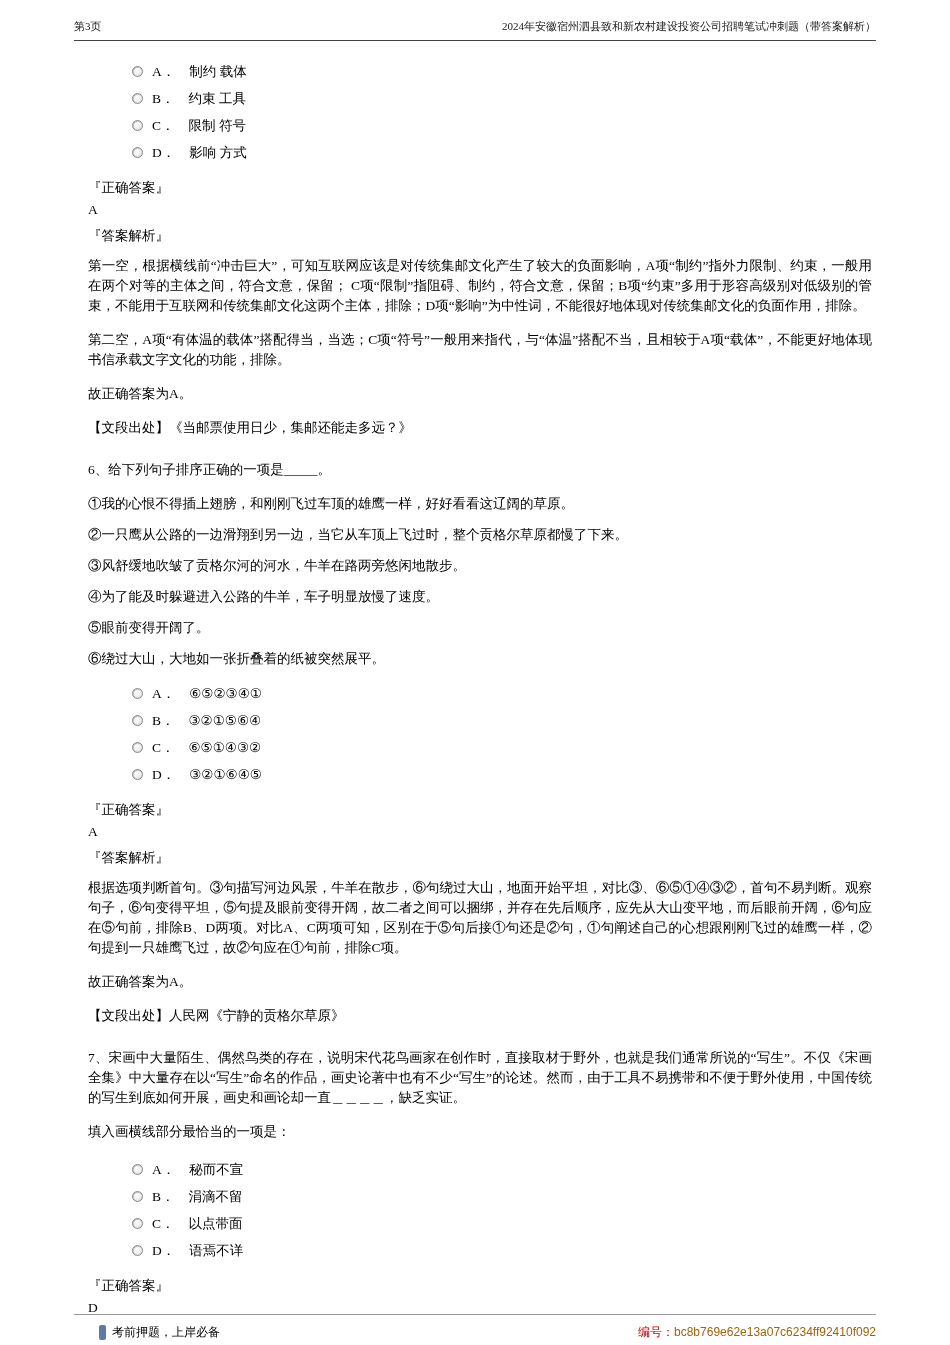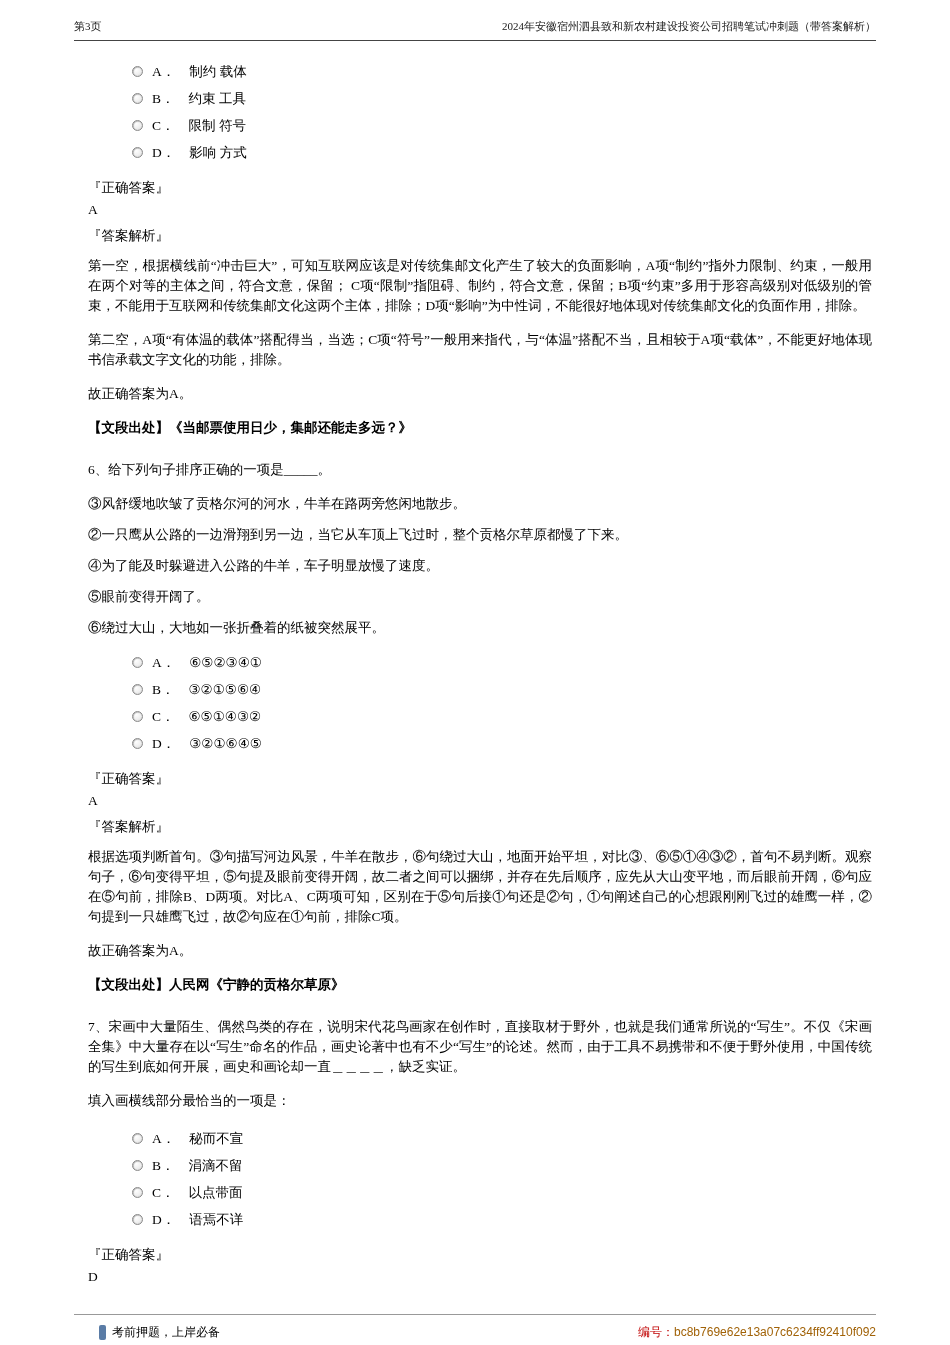--- a/index.html
+++ b/index.html
@@ -28,21 +28,21 @@
     border-radius:50%; border:1px solid #8a8a8a;
     background:radial-gradient(circle at 35% 30%, #ffffff 0%, #efefef 55%, #cfcfcf 100%);
     box-shadow:inset .5px .5px 1px rgba(0,0,0,.35);
   }
   .opt-label { margin-right:14px; }
   .mark { margin:6px 0 2px; }
   .ans { margin:0 0 2px; }
   .para { margin:10px 0 14px; }
   .sentence { margin:0 0 11px; }
   .stem { margin:6px 0 14px; }
-  .source { margin:8px 0 22px;font-weight:bold; }
+  .source { margin:8px 0 22px; }
   .conclusion { margin:14px 0 14px; }
   
   .footer-rule { position:absolute; left:42px; right:42px; bottom:36px; border-top:1px solid #999; }
   .footer {
     position:absolute; left:42px; right:42px; bottom:10px;
     display:flex; justify-content:space-between; align-items:center;
     font-size:12px;
     padding-left:25px;
   }
   .footer-left { display:flex; align-items:center; gap:6px; }
@@ -89,22 +89,23 @@
     <div class="mark">『正确答案』</div>
     <div class="ans">A</div>
     <div class="mark">『答案解析』</div>
 
     <p class="para">第一空，根据横线前“冲击巨大”，可知互联网应该是对传统集邮文化产生了较大的负面影响，A项“制约”指外力限制、约束，一般用在两个对等的主体之间，符合文意，保留； C项“限制”指阻碍、制约，符合文意，保留；B项“约束”多用于形容高级别对低级别的管束，不能用于互联网和传统集邮文化这两个主体，排除；D项“影响”为中性词，不能很好地体现对传统集邮文化的负面作用，排除。</p>
     <p class="para">第二空，A项“有体温的载体”搭配得当，当选；C项“符号”一般用来指代，与“体温”搭配不当，且相较于A项“载体”，不能更好地体现书信承载文字文化的功能，排除。</p>
     <p class="para conclusion">故正确答案为A。</p>
     <p class="para source">【文段出处】《当邮票使用日少，集邮还能走多远？》</p>
 
     <p class="stem">6、给下列句子排序正确的一项是_____。</p>
+    <p class="sentence">①我的心恨不得插上翅膀，和刚刚飞过车顶的雄鹰一样，好好看看这辽阔的草原。</p>
+    <p class="sentence">②一只鹰从公路的一边滑翔到另一边，当它从车顶上飞过时，整个贡格尔草原都慢了下来。</p>
     <p class="sentence">③风舒缓地吹皱了贡格尔河的河水，牛羊在路两旁悠闲地散步。</p>
-    <p class="sentence">②一只鹰从公路的一边滑翔到另一边，当它从车顶上飞过时，整个贡格尔草原都慢了下来。</p>
     <p class="sentence">④为了能及时躲避进入公路的牛羊，车子明显放慢了速度。</p>
     <p class="sentence">⑤眼前变得开阔了。</p>
     <p class="sentence">⑥绕过大山，大地如一张折叠着的纸被突然展平。</p>
 
     <div class="options">
       <div class="option">
         <span class="radio"></span>
         <span class="opt-label">A．</span>
         <span>⑥⑤②③④①</span>
       </div>

